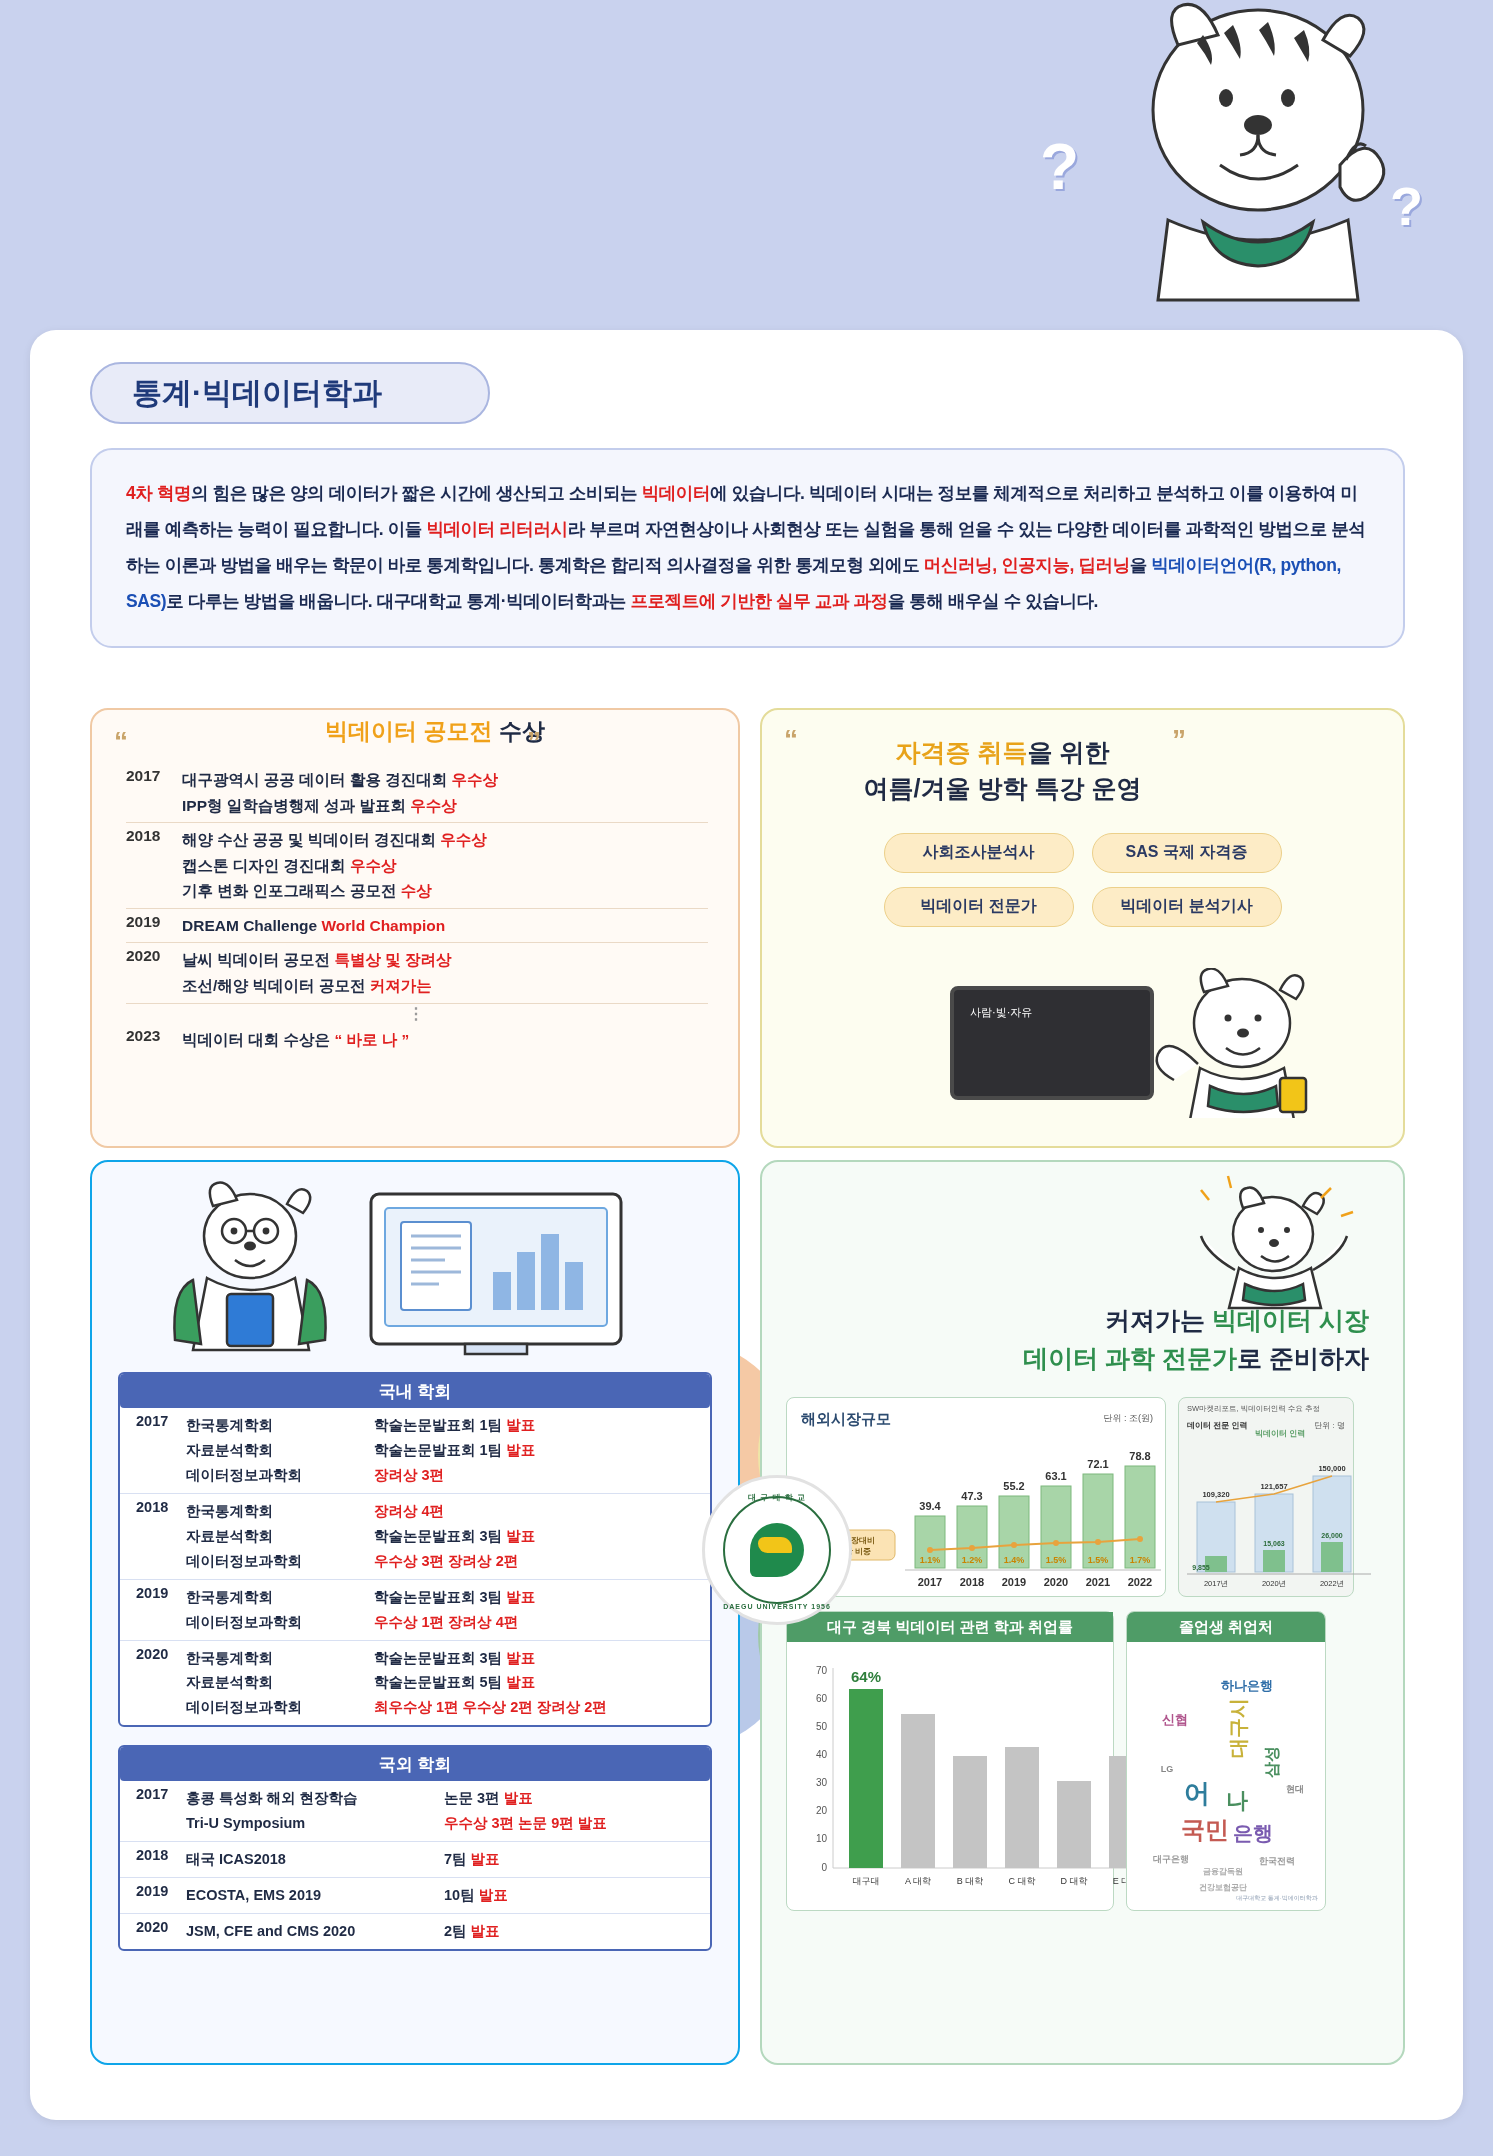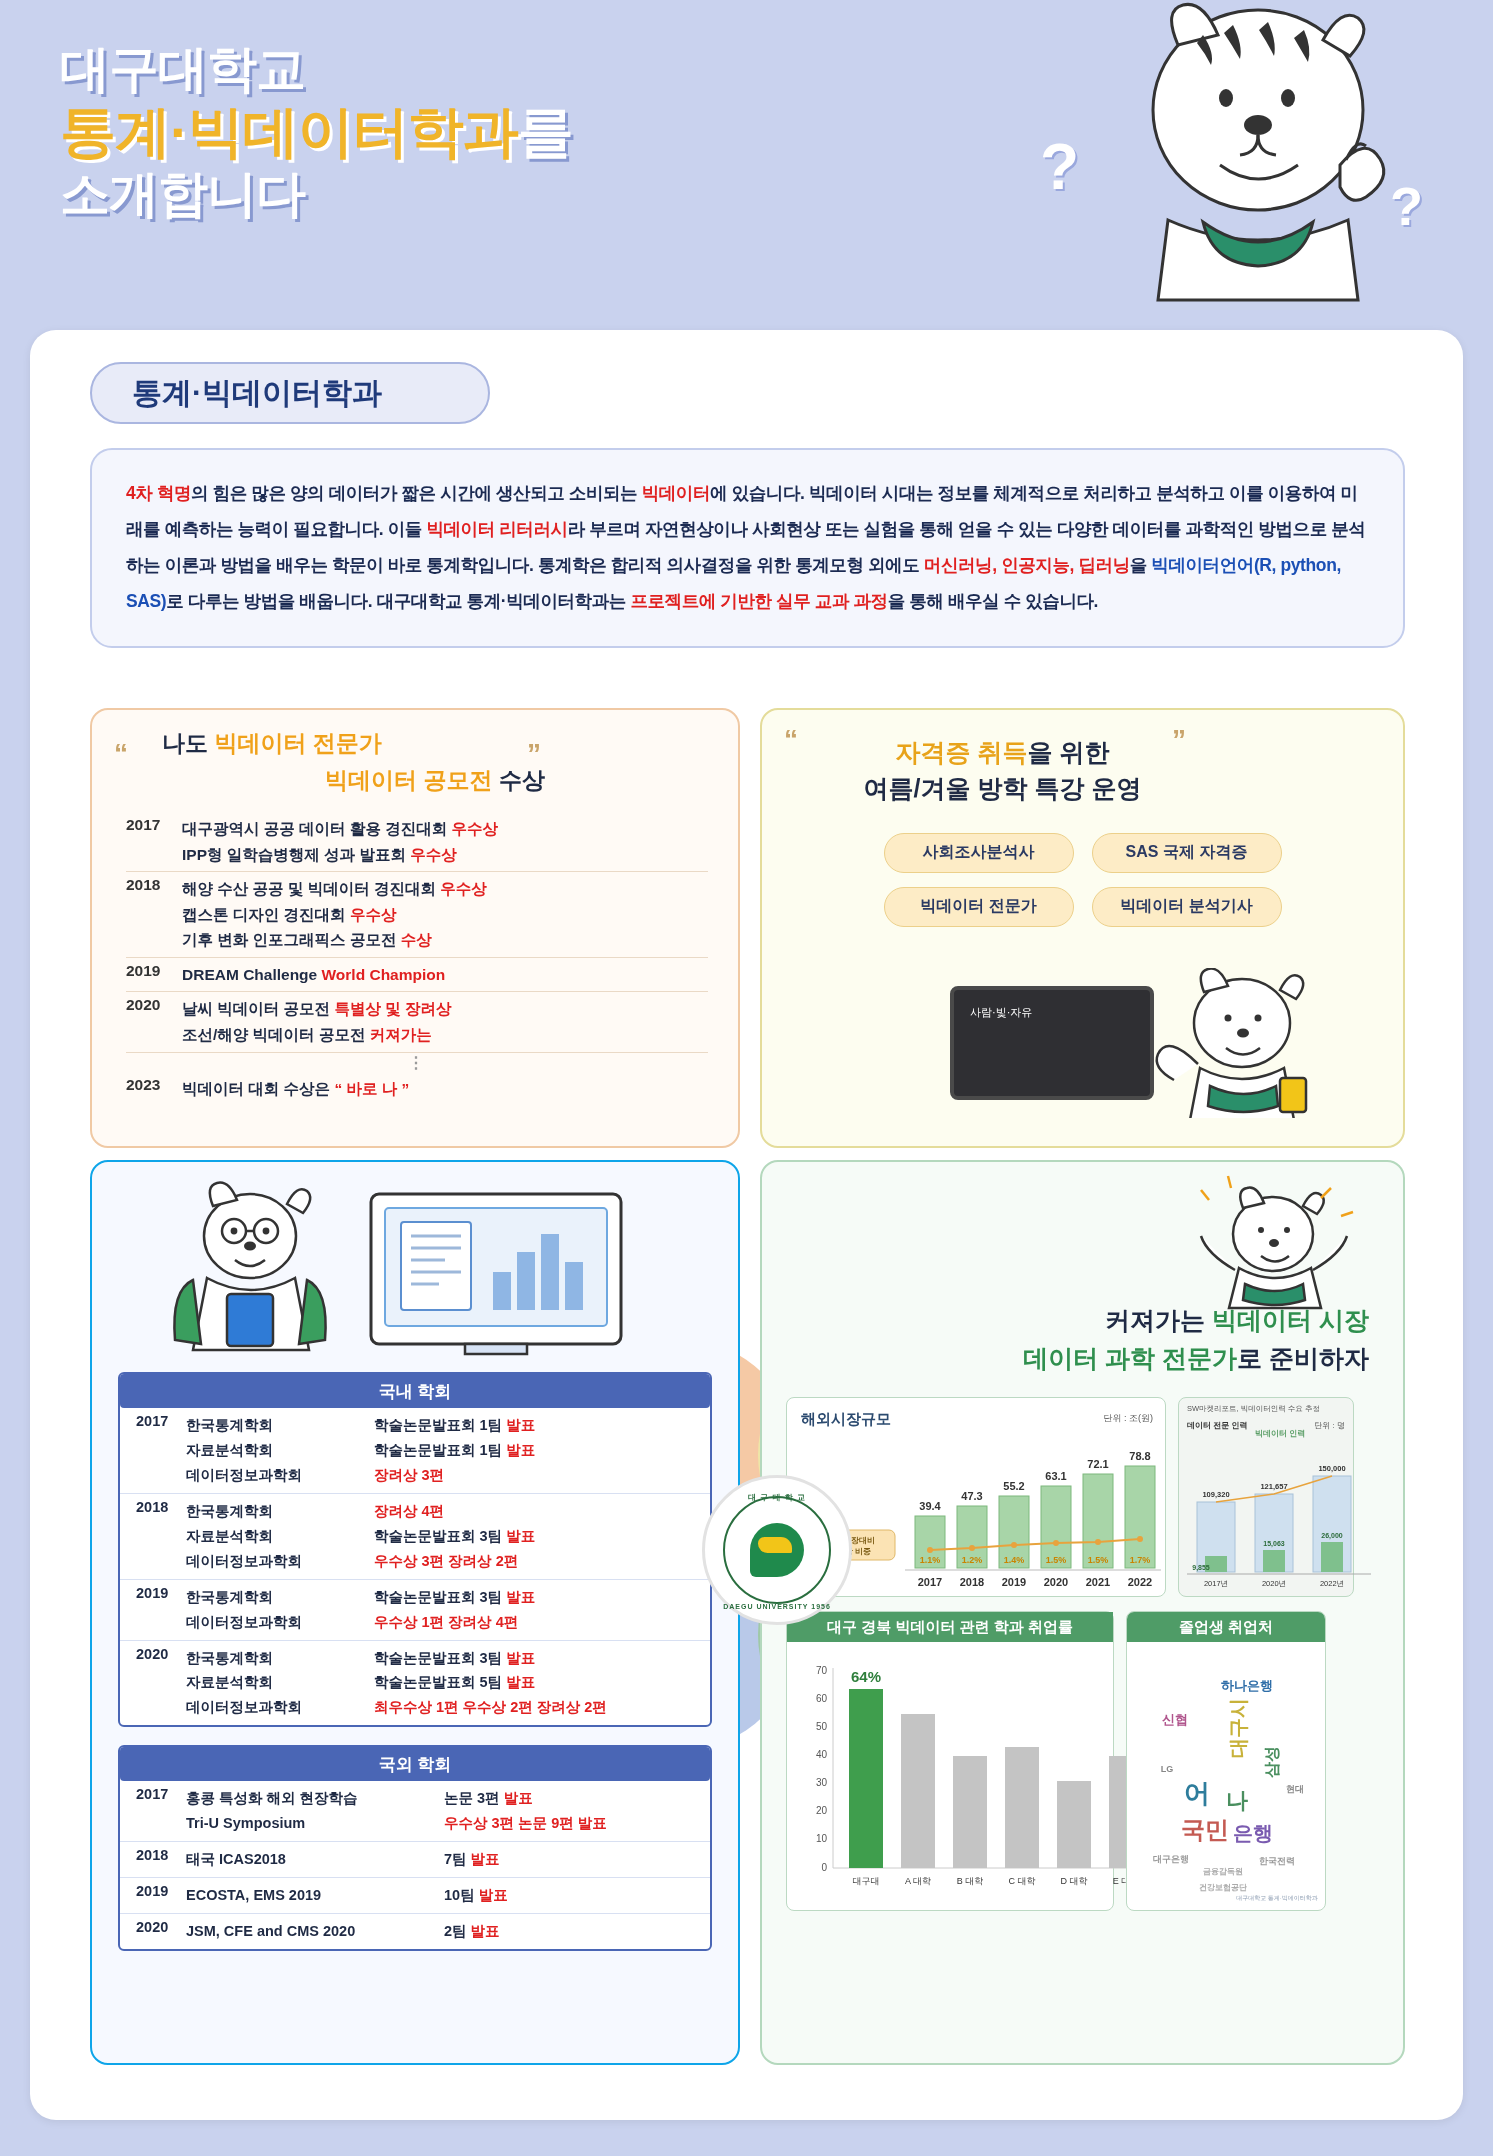--- a/index.html
+++ b/index.html
@@ -103,27 +103,20 @@
   .panel-head { height:30px; background:#4f9c67; color:#fff; font-size:15px; font-weight:bold;
                 display:flex; align-items:center; justify-content:center; }
   .chart-label { font-size:15px; font-weight:bold; color:#2b4a6f; }
 
   svg { display:block; }
 </style>
 </head>
 <body>
 
 <div class="header">
-  <div class="header-title">
-    <div class="line line1">대구대학교</div>
-    <div class="line line2">
-      <span class="accent">통계·빅데이터학과</span><span class="tail">를</span>
-    </div>
-    <div class="line line3">소개합니다</div>
-  </div>
 
   <div class="qmark" style="left:1040px; top:130px;">?</div>
   <div class="qmark" style="left:1390px; top:175px; font-size:54px;">?</div>
 
   <svg class="tiger-head" viewBox="0 0 330 320">
     <g stroke="#333" stroke-width="3" fill="#fff">
       <ellipse cx="150" cy="120" rx="105" ry="100"></ellipse>
       <path d="M70 55 q-15 -35 5 -40 q20 -5 35 30z"></path>
       <path d="M215 50 q18 -33 35 -22 q15 12 -8 38z"></path>
     </g>
@@ -155,23 +148,20 @@
     이를 이용하여 미래를 예측하는 능력이 필요합니다. 이들 <span class="red">빅데이터 리터러시</span>라 부르며 자연현상이나 사회현상 또는 실험을 통해 얻을 수 있는 다양한
     데이터를 과학적인 방법으로 분석하는 이론과 방법을 배우는 학문이 바로 통계학입니다. 통계학은 합리적 의사결정을 위한 통계모형 외에도 <span class="red">머신러닝,</span>
     <span class="red">인공지능, 딥러닝</span>을 <span class="blue">빅데이터언어(R, python, SAS)</span>로 다루는 방법을 배웁니다. 대구대학교 통계·빅데이터학과는 <span class="red">프로젝트에 기반한 실무 교과</span>
     <span class="red">과정</span>을 통해 배우실 수 있습니다.
   </div>
 
   <div class="quad q-tl">
     <div style="position:relative;">
       <span class="quote" style="position:absolute; left:22px; top:10px;">“</span>
       <span class="quote" style="position:absolute; left:435px; top:10px;">”</span>
-      <div class="award-head" style="margin-left:70px;">
-        <span>나도 </span><span class="hl">빅데이터 전문가</span>
-      </div>
       <div class="award-sub" style="padding-left:40px;">
         <span class="hl">빅데이터 공모전 </span><span>수상</span>
       </div>
     </div>
 
     <div class="alist">
       <div class="arow">
           <div class="ayear">2017</div>
           <div class="abody">
         대구광역시 공공 데이터 활용 경진대회 <span class="red">우수상</span><br>IPP형 일학습병행제 성과 발표회 <span class="red">우수상</span></div>

